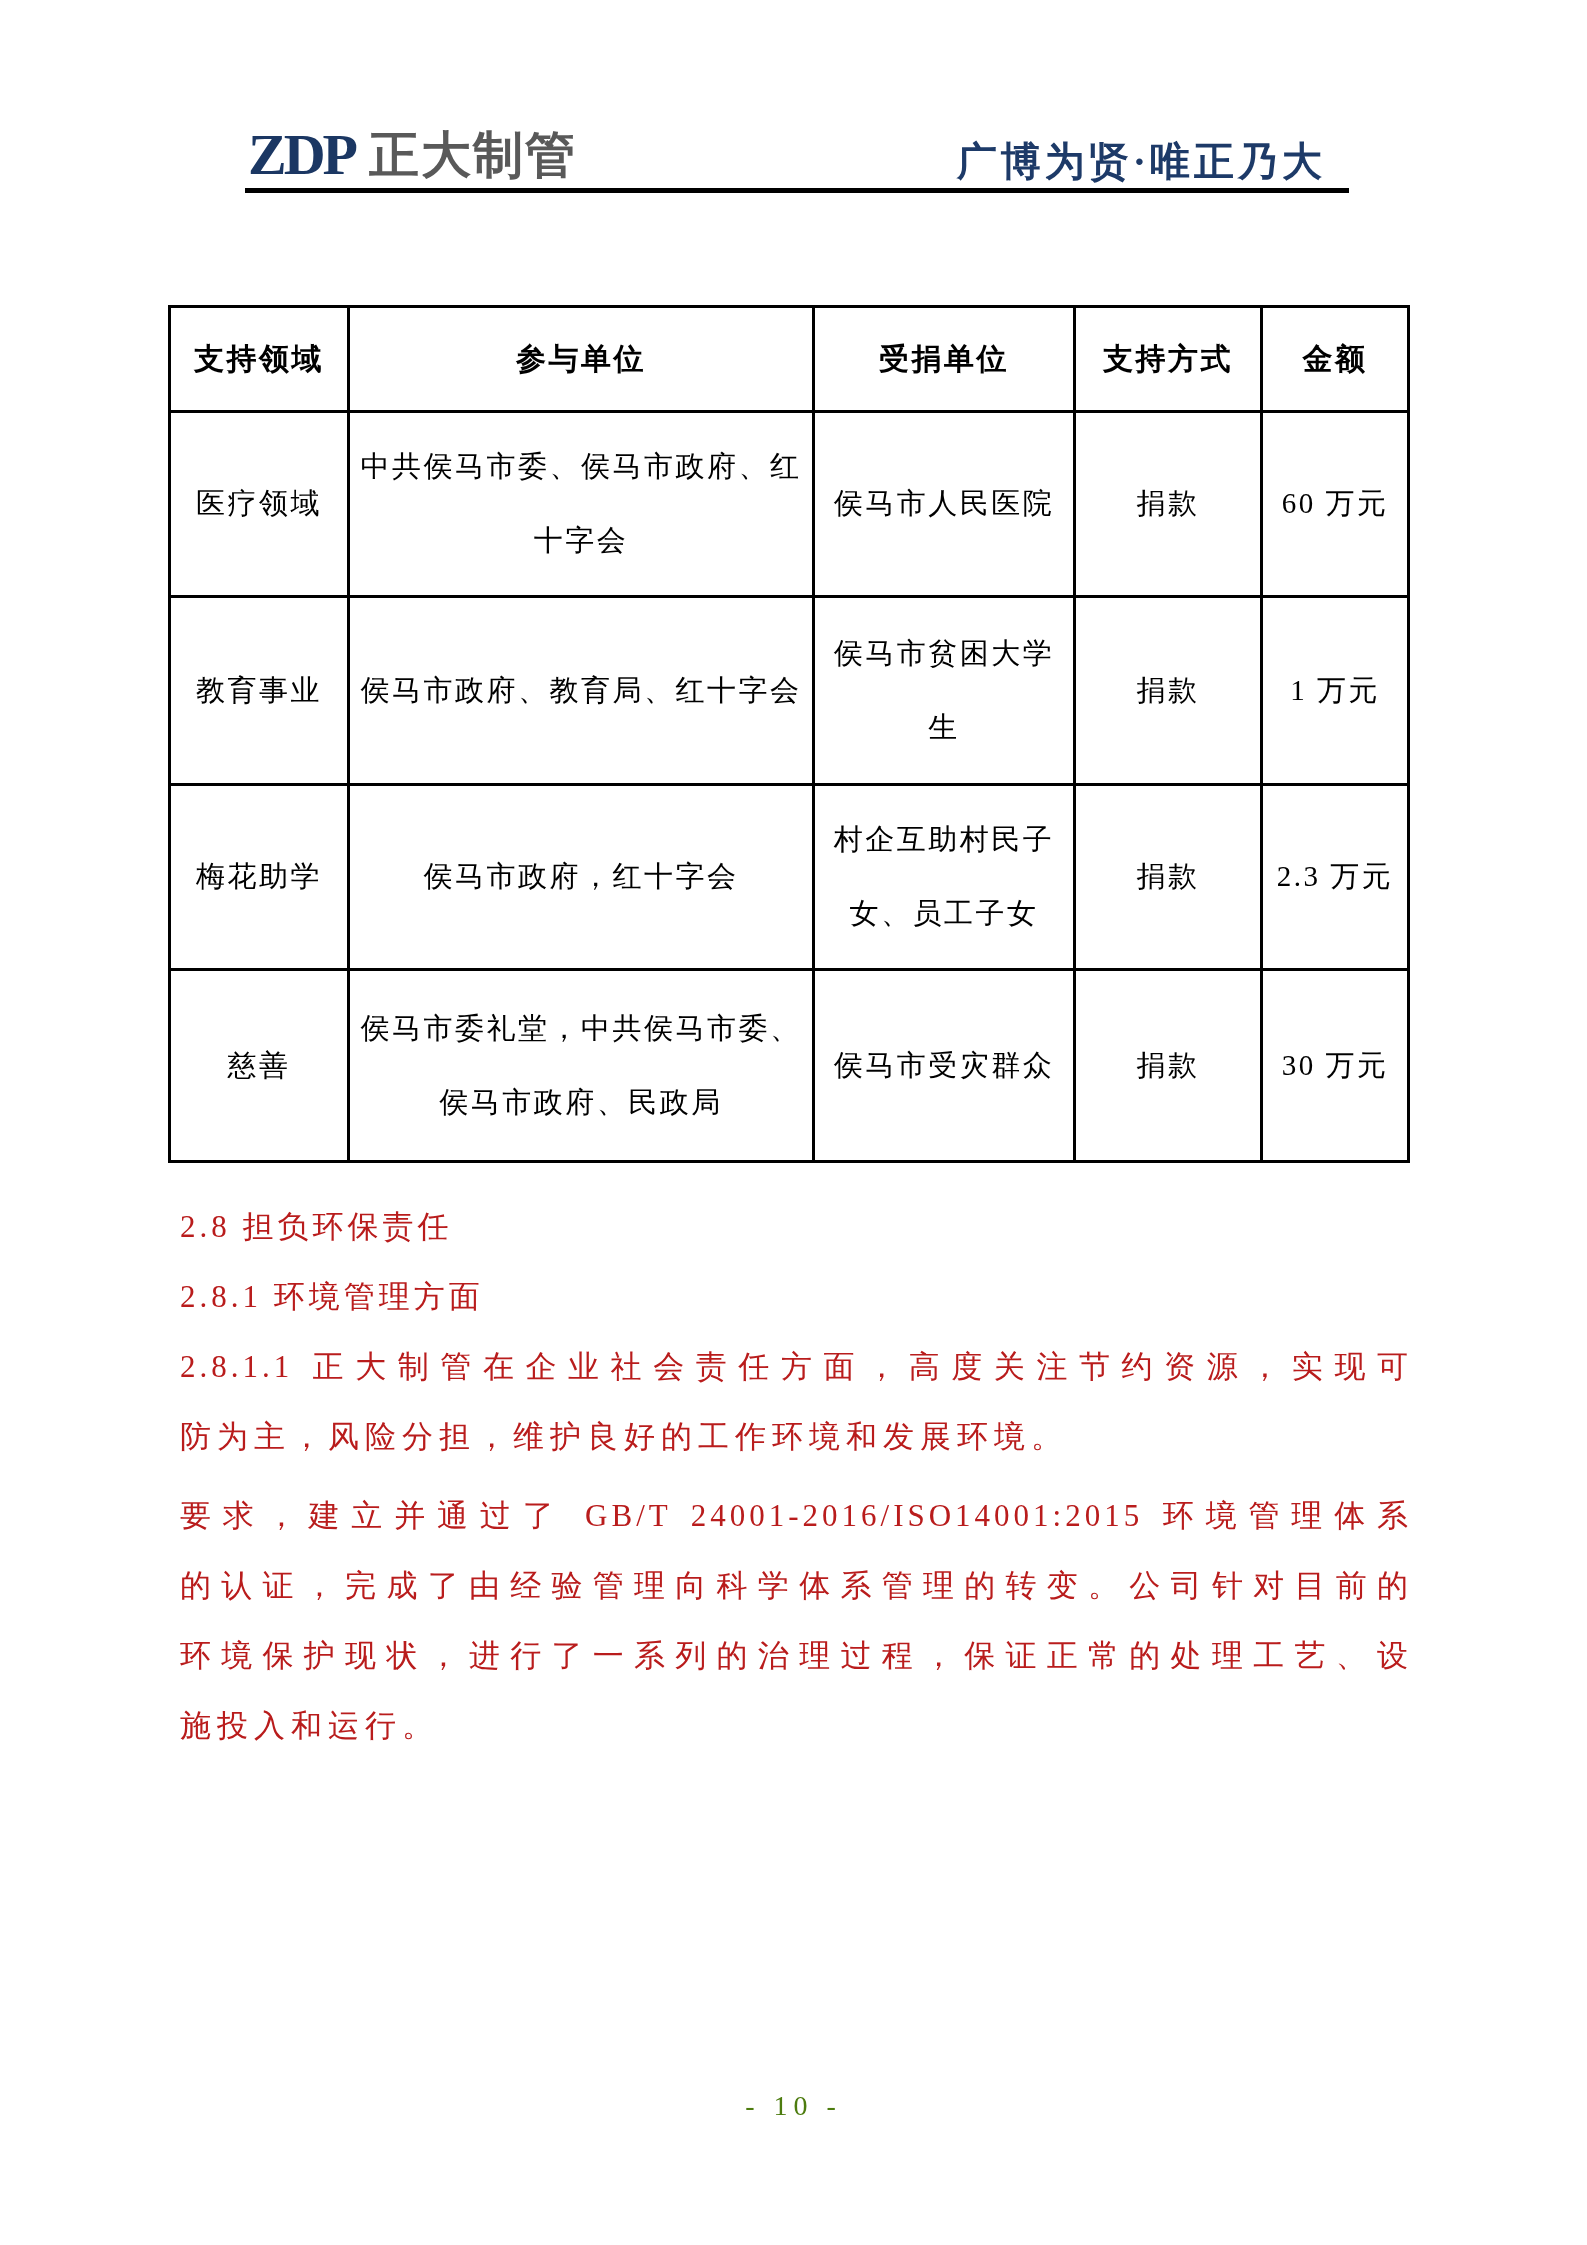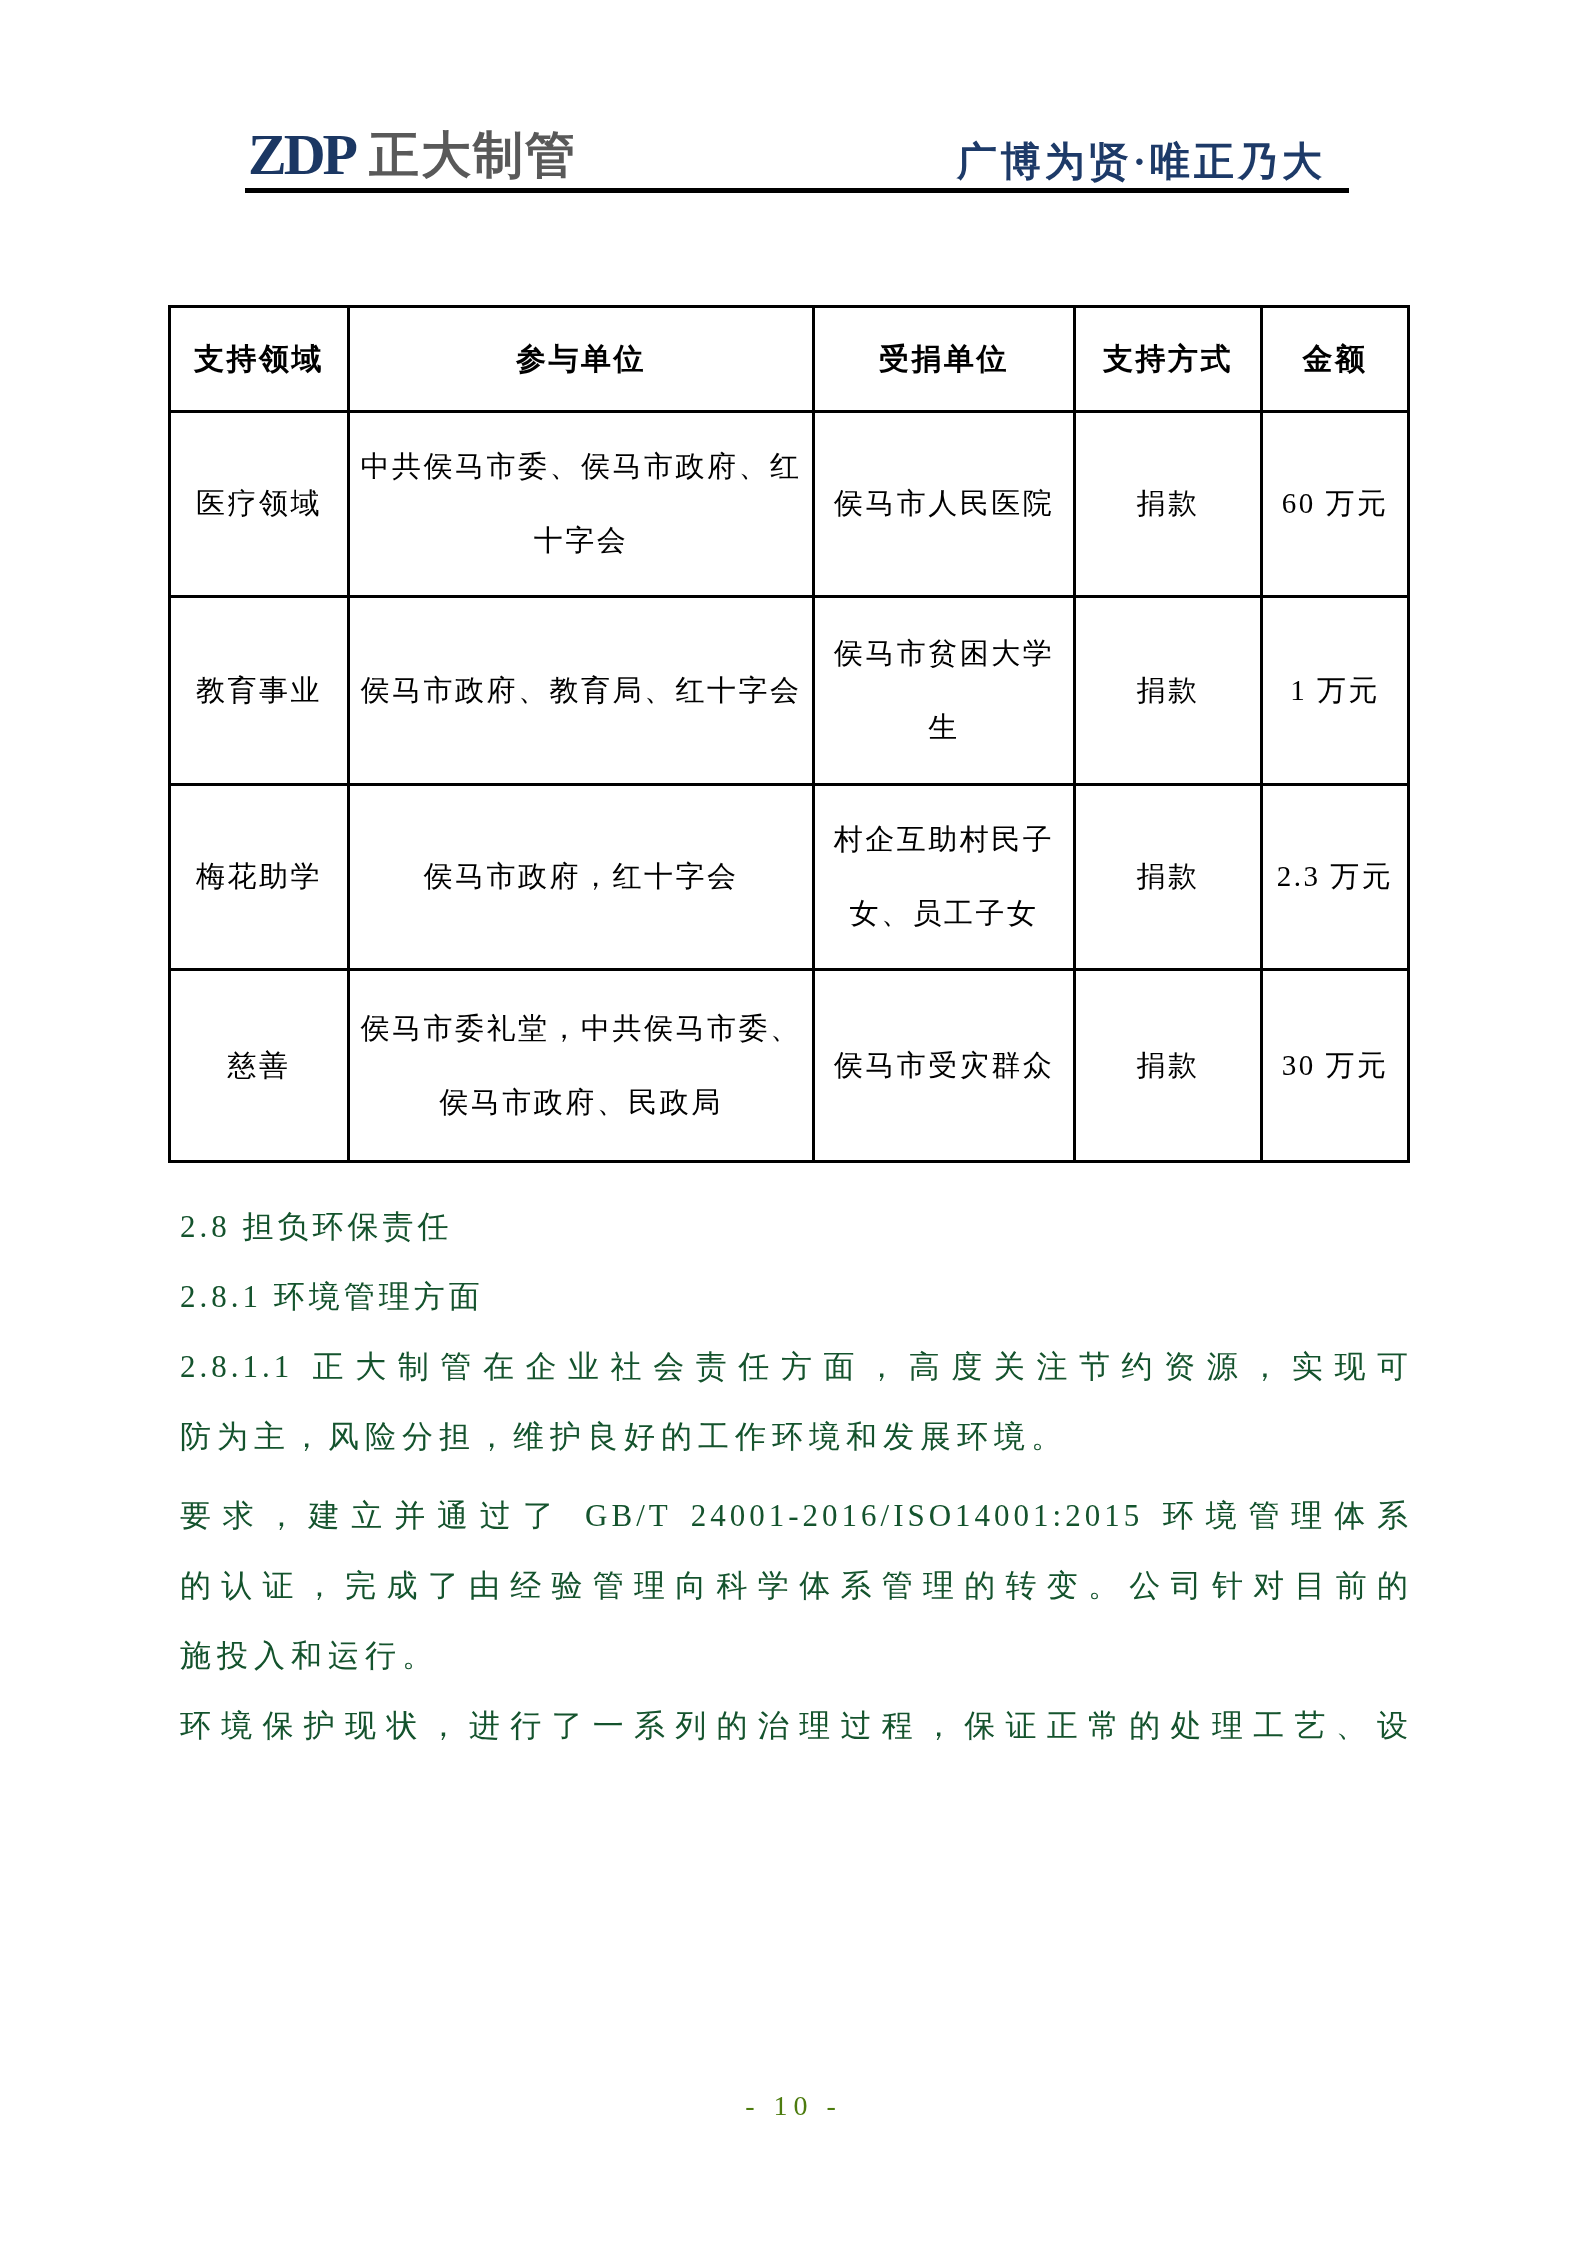--- a/index.html
+++ b/index.html
@@ -105,21 +105,21 @@
   .welfare-table tbody tr:nth-child(3) td { height: 185px; }
   .welfare-table tbody tr:nth-child(4) td { height: 192px; }
 
   
   .body-text {
     position: absolute;
     left: 180px;
     top: 1192px;
     width: 1232px;
     font-size: 31px;
-    color: #14532d;
+    color: #b91c1c;
   }
   .body-text .heading {
     line-height: 70px;
     letter-spacing: 4px;
     white-space: nowrap;
   }
   .body-text .para { margin-top: 0; }
   .body-text .para + .para { margin-top: 9px; }
   .body-text .line {
     line-height: 70px;
@@ -211,20 +211,20 @@
   <section class="body-text">
     <div class="heading">2.8 担负环保责任</div>
     <div class="heading">2.8.1 环境管理方面</div>
     <div class="para">
         <div class="line">2.8.1.1 正大制管在企业社会责任方面，高度关注节约资源，实现可</div>
         <div class="line last">防为主，风险分担，维护良好的工作环境和发展环境。</div>
       </div>
     <div class="para">
         <div class="line">要求，建立并通过了 GB/T 24001-2016/ISO14001:2015 环境管理体系</div>
         <div class="line">的认证，完成了由经验管理向科学体系管理的转变。公司针对目前的</div>
+        <div class="line">环境保护现状，进行了一系列的治理过程，保证正常的处理工艺、设</div>
         <div class="line last">施投入和运行。</div>
-        <div class="line">环境保护现状，进行了一系列的治理过程，保证正常的处理工艺、设</div>
       </div>
   </section>
 
   <footer class="page-footer">- 10 -</footer>
 
 </div>
 
 </body></html>

